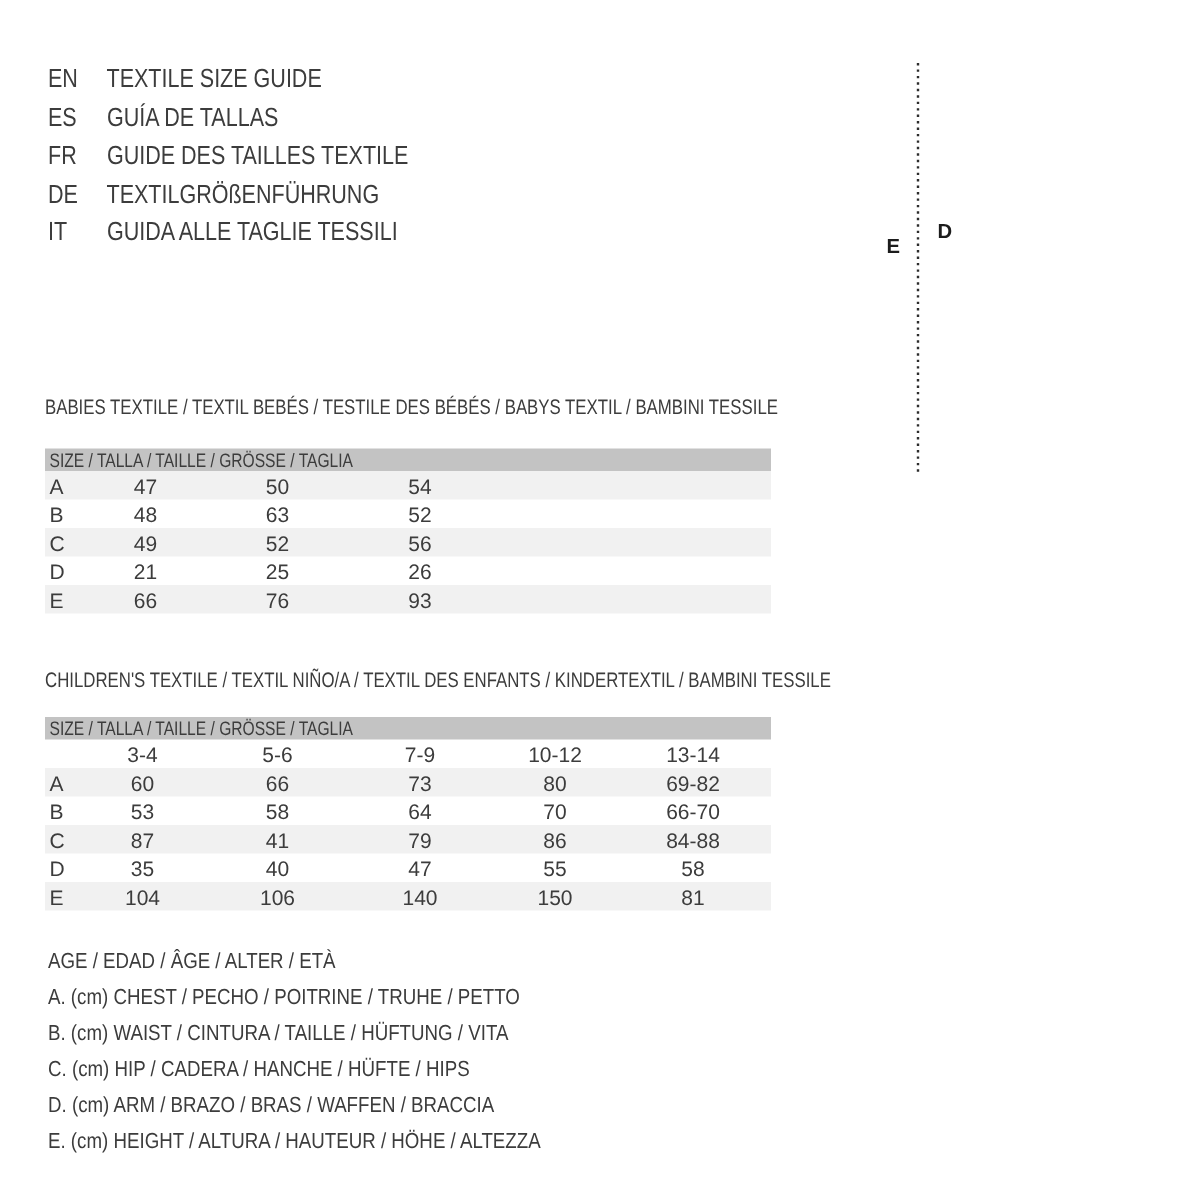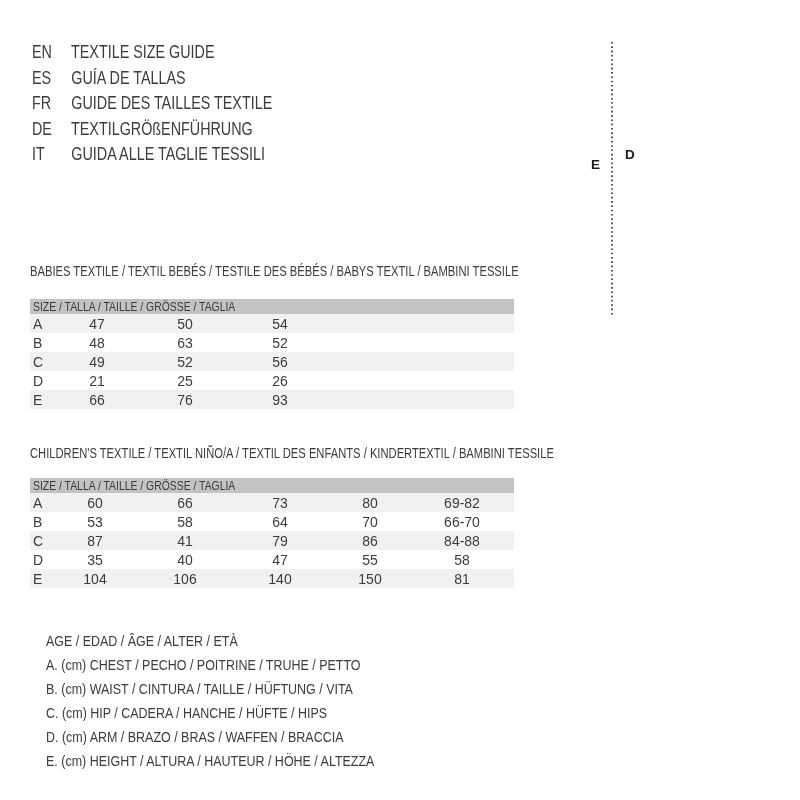--- a/index.html
+++ b/index.html
@@ -30,21 +30,21 @@
 
   
   .size-table { border-collapse:collapse; table-layout:fixed; font-size:14px; color:#3c3c3c; }
   .size-table td { height:19px; text-align:center; padding:0; overflow:hidden; white-space:nowrap; }
   .size-table td.rlabel { text-align:left; padding-left:3px; }
   .size-table tr.stripe td { background:#f1f1f1; }
   #babies-table { left:30px; top:314px; width:484px; }
   #children-table { left:30px; top:493px; width:484px; }
 
   
-  .legend { left:32px; top:629px;margin-left:14px; }
+  .legend { left:32px; top:629px; }
   .legend-row { font-size:14.5px; line-height:24px; white-space:nowrap;
                 transform:scaleX(.86); transform-origin:0 50%; }
 
   
   .figure-svg { left:585px; top:30px; }
   .ml-yellow { stroke:#cfbd3f; stroke-width:2.6; stroke-dasharray:2.8 1.8; fill:none; }
   .ml-dark   { stroke:#1f1f1f; stroke-width:1.7; stroke-dasharray:1.8 3; fill:none; }
   .ml-vert   { stroke:#2c2c2c; stroke-width:1.6; stroke-dasharray:1.6 2.7; fill:none; }
   .fig-label { font-family:"Liberation Sans", sans-serif; font-size:13.5px; font-weight:bold; fill:#1c1c1c; }
 </style>
@@ -171,20 +171,29 @@
     <colgroup>
         <col style="width:24px">
         <col style="width:82px">
         <col style="width:98px">
         <col style="width:92px">
         <col style="width:88px">
         <col style="width:96px">
         <col style="width:4px">
       </colgroup>
     <tbody>
+      <tr>
+        <td class="rlabel"></td>
+        <td>3-4</td>
+        <td>5-6</td>
+        <td>7-9</td>
+        <td>10-12</td>
+        <td>13-14</td>
+        <td></td>
+      </tr>
       <tr class="stripe">
         <td class="rlabel">A</td>
         <td>60</td>
         <td>66</td>
         <td>73</td>
         <td>80</td>
         <td>69-82</td>
         <td></td>
       </tr>
       <tr>

